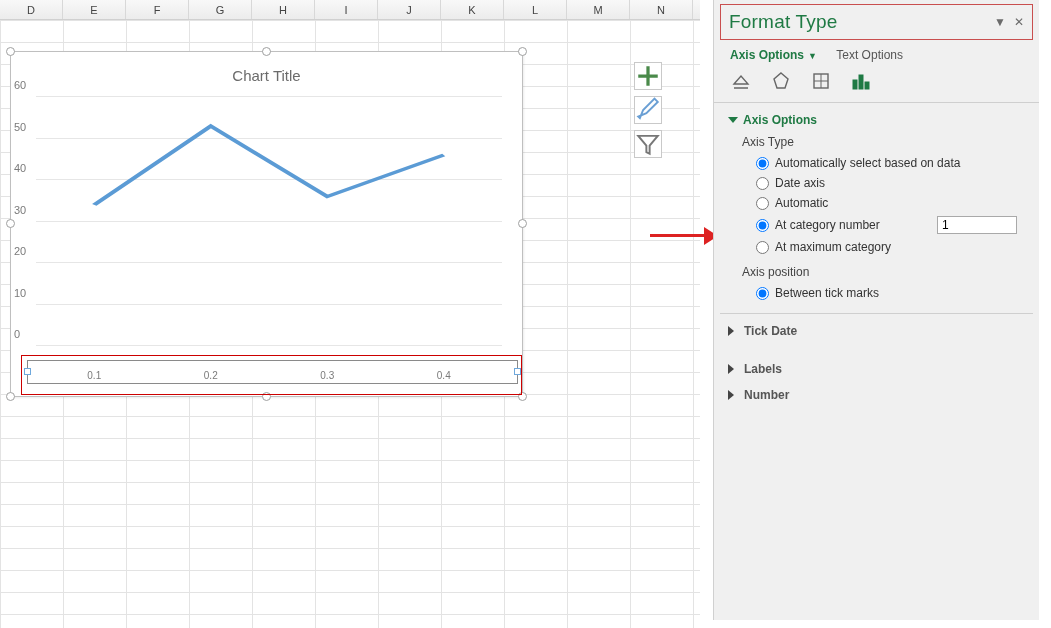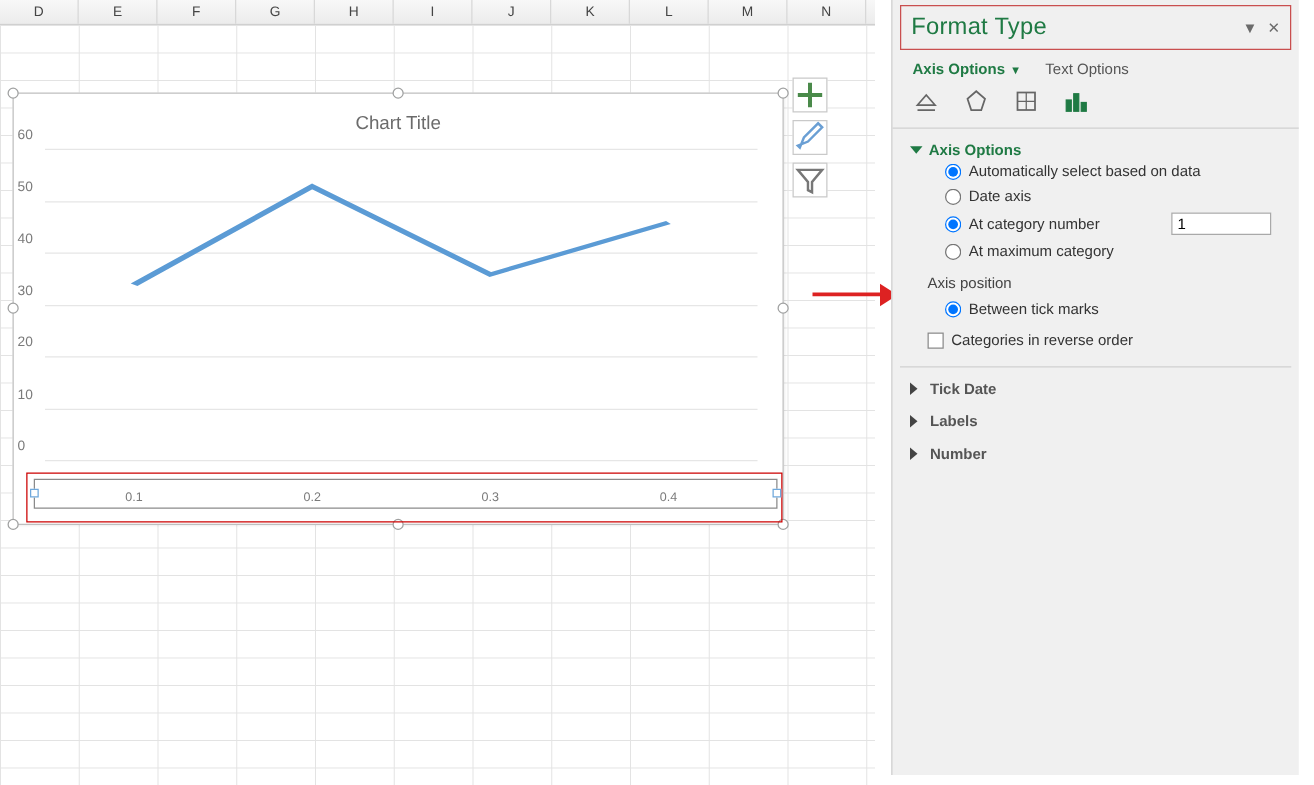--- a/index.html
+++ b/index.html
@@ -34,22 +34,22 @@
   .gridlines {
     position: absolute; left:0; top:20px; width:700px; height:608px;
     background-image:
       linear-gradient(to right, #e3e3e3 1px, transparent 1px),
       linear-gradient(to bottom, #e3e3e3 1px, transparent 1px);
     background-size: 63px 22px;
   }
   
   .chart-box {
     position: absolute;
-    left: 10px; top: 74px;
-    width: 617px; height: 346px;
+    left: 10px; top: 51px;
+    width: 513px; height: 346px;
     background: #fff;
     border: 1px solid #bfbfbf;
     box-shadow: 1px 1px 2px rgba(0,0,0,0.08);
   }
   .sel-handle {
     position:absolute; width:9px; height:9px; background:#fff; border:1px solid #9fa0a0; border-radius:50%;
   }
   .sh-tl{left:-5px;top:-5px;} .sh-tr{right:-5px;top:-5px;}
   .sh-bl{left:-5px;bottom:-5px;} .sh-br{right:-5px;bottom:-5px;}
   .sh-tm{left:50%;margin-left:-5px;top:-5px;} .sh-bm{left:50%;margin-left:-5px;bottom:-5px;}
@@ -247,56 +247,57 @@
         </svg></span>
   </div>
   <div class="divider"></div>
 
   <div class="section">
     <div class="sec-head">
       <span class="tri"></span>
       <span>Axis Options</span>
     </div>
 
+    <div class="sub-label">Axis Type</div>
     <label class="opt">
         <input type="radio" checked="" style="">
         <span>Automatically select based on data</span>
       </label>
     <label class="opt">
         <input type="radio" style="">
         <span>Date axis</span>
       </label>
 
+    <label class="opt">
+        <input type="radio" style="">
+        <span>Automatic</span>
+      </label>
     <div class="opt numrow">
       <input type="radio" checked="" style="">
         <span>At category number</span>
       <input class="numbox" value="1" style="">
     </div>
     <label class="opt">
         <input type="radio" style="">
         <span>At maximum category</span>
       </label>
 
     <div class="sub-label">Axis position</div>
     <label class="opt">
         <input type="radio" checked="" style="">
         <span>Between tick marks</span>
       </label>
 
-    <div class="chk-row">
-      <span class="chk-box"></span>
-      <span><span class="u">C</span><span>ategories in reverse order</span></span>
-    </div>
 
     <div class="sep"></div>
     <div class="sec-head collapsed">
       <span class="tri right"></span>
       <span>Tick Date</span>
     </div>
-    <div class="sec-head collapsed" style="margin-top:12px">
+    <div class="sec-head collapsed" style="margin-top:24px">
       <span class="tri right"></span>
       <span>Labels</span>
     </div>
     <div class="sec-head collapsed" style="margin-top:12px">
       <span class="tri right"></span>
       <span>Number</span>
     </div>
   </div>
 </div>
 

